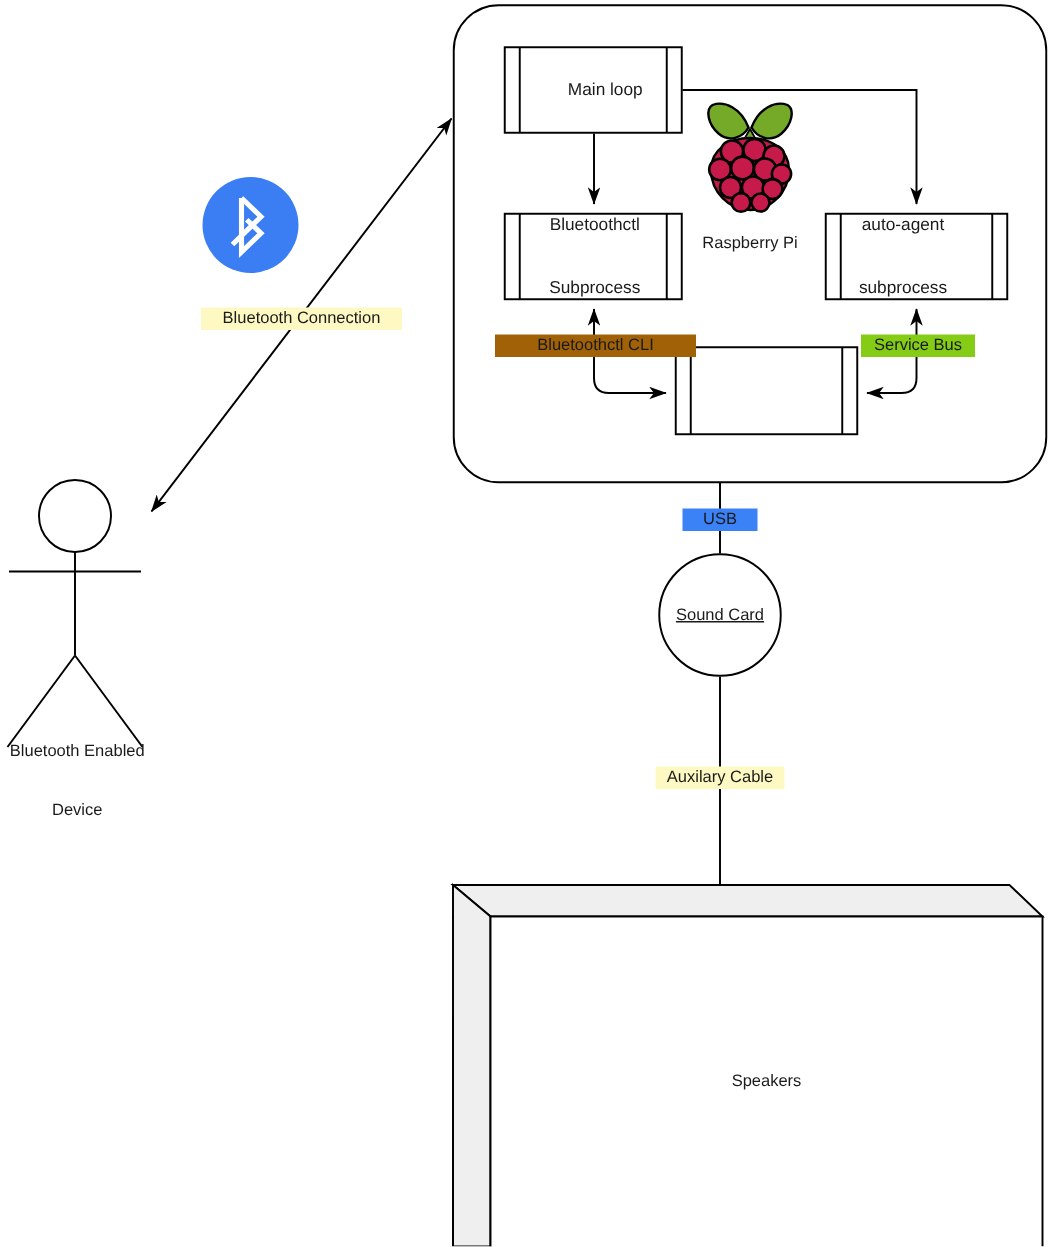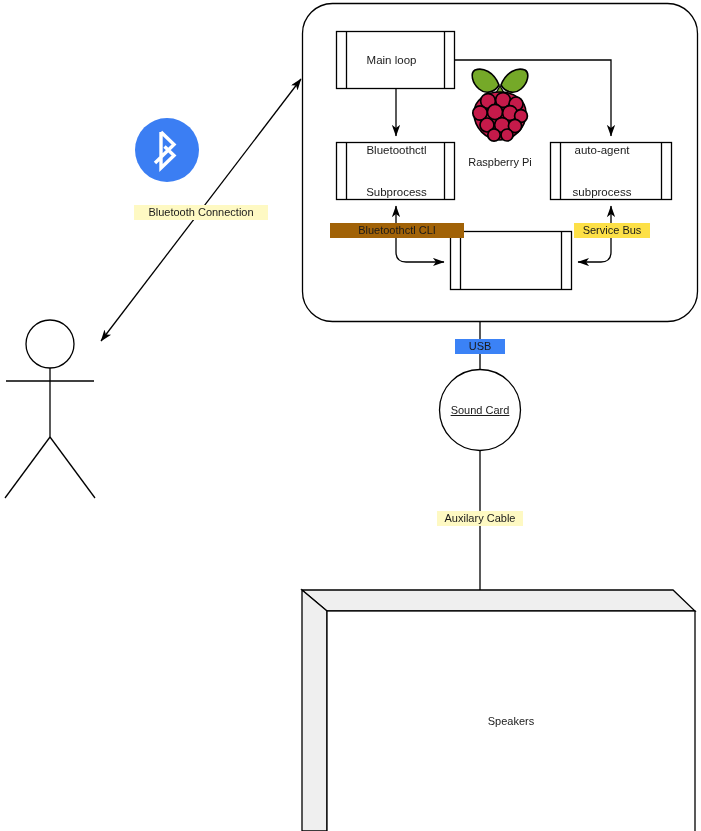--- a/index.html
+++ b/index.html
@@ -140,21 +140,21 @@
       <circle cx="510" cy="113" r="7.4" fill="#c51a4a" stroke="#000000" stroke-width="1.7"></circle>
       <circle cx="521" cy="116" r="6.4" fill="#c51a4a" stroke="#000000" stroke-width="1.7"></circle>
       <circle cx="487" cy="125" r="7.0" fill="#c51a4a" stroke="#000000" stroke-width="1.7"></circle>
       <circle cx="502" cy="125" r="7.4" fill="#c51a4a" stroke="#000000" stroke-width="1.7"></circle>
       <circle cx="515" cy="126" r="6.6" fill="#c51a4a" stroke="#000000" stroke-width="1.7"></circle>
       <circle cx="494" cy="135" r="6.2" fill="#c51a4a" stroke="#000000" stroke-width="1.7"></circle>
       <circle cx="507" cy="135" r="6.0" fill="#c51a4a" stroke="#000000" stroke-width="1.7"></circle>
     </g>
   </svg>
 
-  <div class="lbl box-text center-box" style="left:352px; top:31px; width:79px; height:58px;">
+  <div class="lbl box-text center-box" style="left:364px; top:31px; width:79px; height:58px;">
     <span>Main loop</span>
   </div>
 
   <div class="lbl box-text center-box" style="left:346px; top:142px; width:101px; height:58px;">
     <span>
       <span style="display:block">Bluetoothctl</span>
       <span style="display:block">Subprocess</span>
     </span>
   </div>
 
@@ -167,21 +167,21 @@
 
 
   <div class="lbl center-box" style="left:440px; top:154px; width:120px; height:16px;">
     <span>Raspberry Pi</span>
   </div>
 
   <div class="lbl center-box" style="left:330px; top:223px; width:134px; height:15px; background:#a16207;">
     <span>Bluetoothctl CLI</span>
   </div>
 
-  <div class="lbl center-box" style="left:574px; top:223px; width:76px; height:15px; background:#fde047;">
+  <div class="lbl center-box" style="left:574px; top:223px; width:76px; height:15px; background:#84cc16;">
     <span>Service Bus</span>
   </div>
 
   <div class="lbl center-box" style="left:134px; top:205px; width:134px; height:15px; background:#fef9c3;">
     <span>Bluetooth Connection</span>
   </div>
 
   <div class="lbl center-box" style="left:455px; top:339px; width:50px; height:15px; background:#3b82f6;">
     <span>USB</span>
   </div>
@@ -191,14 +191,20 @@
   </div>
 
   <div class="lbl center-box" style="left:437px; top:511px; width:86px; height:15px; background:#fef9c3;">
     <span>Auxilary Cable</span>
   </div>
 
   <div class="lbl center-box" style="left:461px; top:713px; width:100px; height:16px;">
     <span>Speakers</span>
   </div>
 
+  <div class="lbl center-box" style="left:0px; top:506px; width:103px; height:30px;">
+    <span>
+      <span style="display:block">Bluetooth Enabled</span>
+      <span style="display:block">Device</span>
+    </span>
+  </div>
 
 </div>
 
 </body></html>

